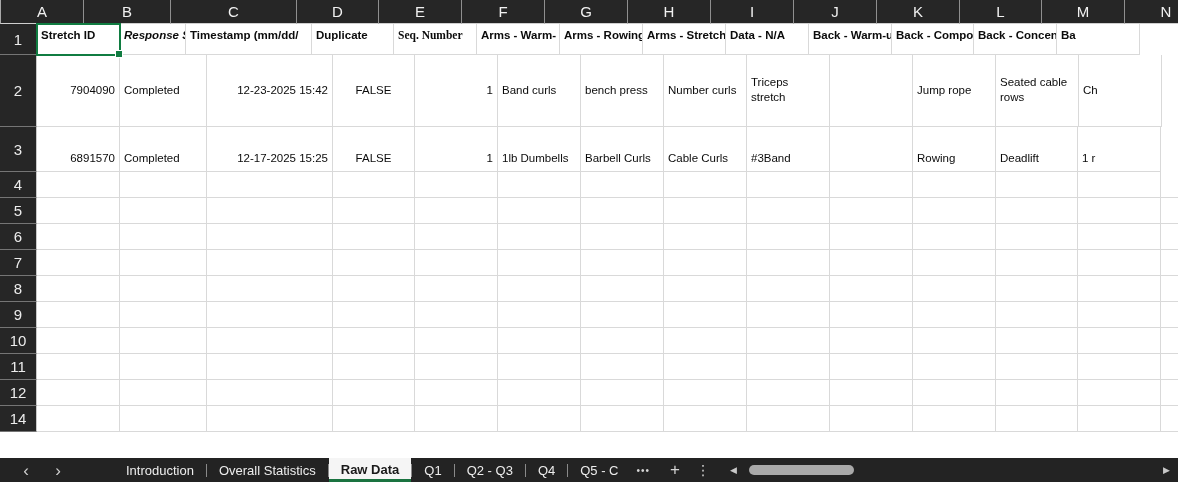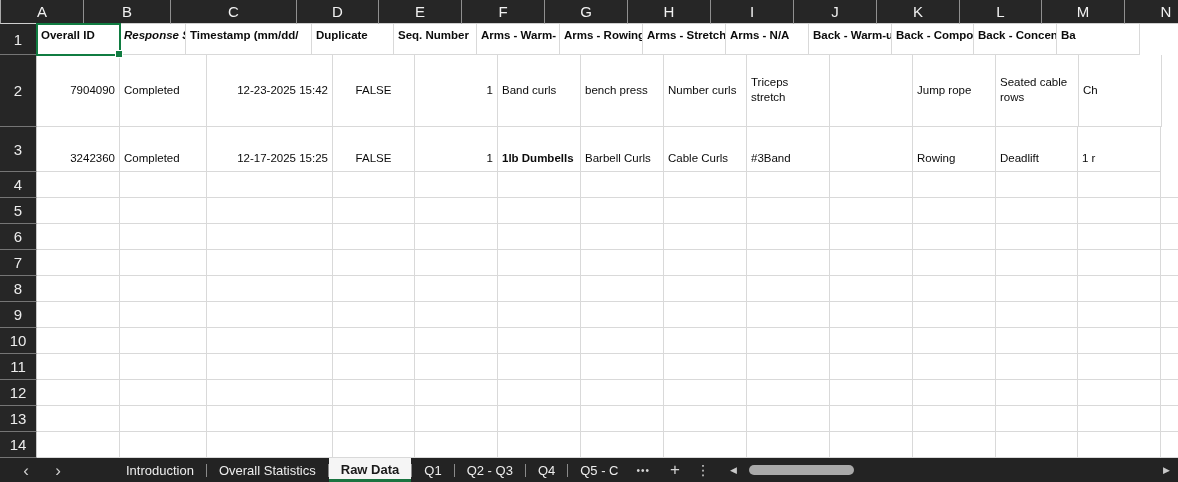--- a/index.html
+++ b/index.html
@@ -71,29 +71,29 @@
         <div class="col-h" style="width: 83px;">I</div>
         <div class="col-h" style="width: 83px;">J</div>
         <div class="col-h" style="width: 83px;">K</div>
         <div class="col-h" style="width: 82px;">L</div>
         <div class="col-h" style="width: 83px;">M</div>
         <div class="col-h" style="width: 83px;">N</div>
       </div>
     <div id="gridrows">
         <div class="grow" style="height: 31px;">
           <div class="gut">1</div>
-          <div class="cell bold v-t" style="width: 83px;">Overall ID</div>
+          <div class="cell bold v-t" style="width: 83px;">Stretch ID</div>
           <div class="cell bold v-t" style="width: 66px; font-style: italic;">Response Stat</div>
           <div class="cell bold v-t" style="width: 126px;">Timestamp (mm/dd/</div>
           <div class="cell bold v-t" style="width: 82px;">Duplicate</div>
-          <div class="cell bold v-t" style="width: 83px;">Seq. Number</div>
+          <div class="cell bold v-t" style="width: 83px; font-family: Liberation Serif, serif;">Seq. Number</div>
           <div class="cell bold v-t" style="width: 83px;">Arms - Warm-</div>
           <div class="cell bold v-t" style="width: 83px;">Arms - Rowing</div>
           <div class="cell bold v-t" style="width: 83px;">Arms - Stretch</div>
-          <div class="cell bold v-t" style="width: 83px;">Arms - N/A</div>
+          <div class="cell bold v-t" style="width: 83px;">Data - N/A</div>
           <div class="cell bold v-t" style="width: 83px;">Back - Warm-u</div>
           <div class="cell bold v-t" style="width: 82px;">Back - Compo</div>
           <div class="cell bold v-t" style="width: 83px;">Back - Concen</div>
           <div class="cell bold v-t" style="width: 83px;">Ba</div>
         </div>
         <div class="grow" style="height: 72px;">
           <div class="gut">2</div>
           <div class="cell a-r v-c" style="width: 83px;">7904090</div>
           <div class="cell v-c" style="width: 87px;">Completed</div>
           <div class="cell a-r v-c" style="width: 126px;">12-23-2025 15:42</div>
@@ -103,26 +103,26 @@
           <div class="cell v-c" style="width: 83px;">bench press</div>
           <div class="cell wrap v-c" style="width: 83px;">Number curls</div>
           <div class="cell wrap v-c" style="width: 83px;">Triceps stretch</div>
           <div class="cell" style="width: 83px;"></div>
           <div class="cell v-c" style="width: 83px;">Jump rope</div>
           <div class="cell wrap v-c" style="width: 83px;">Seated cable rows</div>
           <div class="cell v-c" style="width: 83px;">Ch</div>
         </div>
         <div class="grow" style="height: 45px;">
           <div class="gut">3</div>
-          <div class="cell a-r v-b" style="width: 83px;">3242360</div>
+          <div class="cell a-r v-b" style="width: 83px;">6891570</div>
           <div class="cell v-b" style="width: 87px;">Completed</div>
           <div class="cell a-r v-b" style="width: 126px;">12-17-2025 15:25</div>
           <div class="cell a-c v-b" style="width: 82px;">FALSE</div>
           <div class="cell a-r v-b" style="width: 83px;">1</div>
-          <div class="cell v-b" style="width: 83px; font-weight: bold;">1lb Dumbells</div>
+          <div class="cell v-b" style="width: 83px;">1lb Dumbells</div>
           <div class="cell v-b" style="width: 83px;">Barbell Curls</div>
           <div class="cell v-b" style="width: 83px;">Cable Curls</div>
           <div class="cell v-b" style="width: 83px;">#3Band</div>
           <div class="cell" style="width: 83px;"></div>
           <div class="cell v-b" style="width: 83px;">Rowing</div>
           <div class="cell v-b" style="width: 82px;">Deadlift</div>
           <div class="cell v-b" style="width: 83px;">1 r</div>
         </div>
         <div class="grow" style="height: 26px;">
           <div class="gut">4</div>
@@ -255,37 +255,20 @@
           <div class="cell" style="width: 83px;"></div>
           <div class="cell" style="width: 83px;"></div>
           <div class="cell" style="width: 83px;"></div>
           <div class="cell" style="width: 83px;"></div>
           <div class="cell" style="width: 82px;"></div>
           <div class="cell" style="width: 83px;"></div>
           <div class="cell" style="width: 83px;"></div>
         </div>
         <div class="grow" style="height: 26px;">
           <div class="gut">12</div>
-          <div class="cell" style="width: 83px;"></div>
-          <div class="cell" style="width: 87px;"></div>
-          <div class="cell" style="width: 126px;"></div>
-          <div class="cell" style="width: 82px;"></div>
-          <div class="cell" style="width: 83px;"></div>
-          <div class="cell" style="width: 83px;"></div>
-          <div class="cell" style="width: 83px;"></div>
-          <div class="cell" style="width: 83px;"></div>
-          <div class="cell" style="width: 83px;"></div>
-          <div class="cell" style="width: 83px;"></div>
-          <div class="cell" style="width: 83px;"></div>
-          <div class="cell" style="width: 82px;"></div>
-          <div class="cell" style="width: 83px;"></div>
-          <div class="cell" style="width: 83px;"></div>
-        </div>
-        <div class="grow" style="height: 26px;">
-          <div class="gut">13</div>
           <div class="cell" style="width: 83px;"></div>
           <div class="cell" style="width: 87px;"></div>
           <div class="cell" style="width: 126px;"></div>
           <div class="cell" style="width: 82px;"></div>
           <div class="cell" style="width: 83px;"></div>
           <div class="cell" style="width: 83px;"></div>
           <div class="cell" style="width: 83px;"></div>
           <div class="cell" style="width: 83px;"></div>
           <div class="cell" style="width: 83px;"></div>
           <div class="cell" style="width: 83px;"></div>

